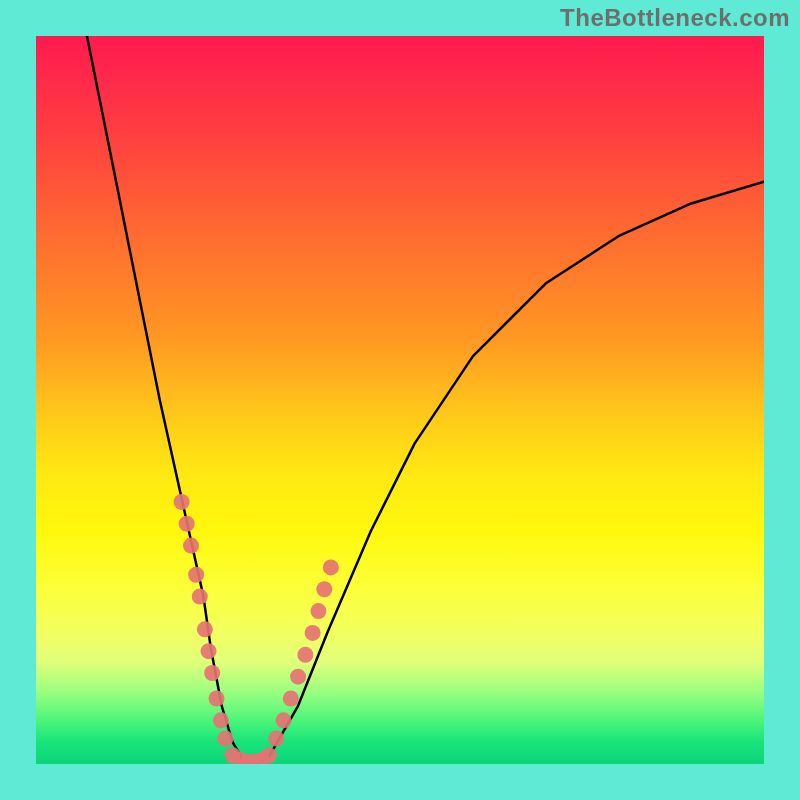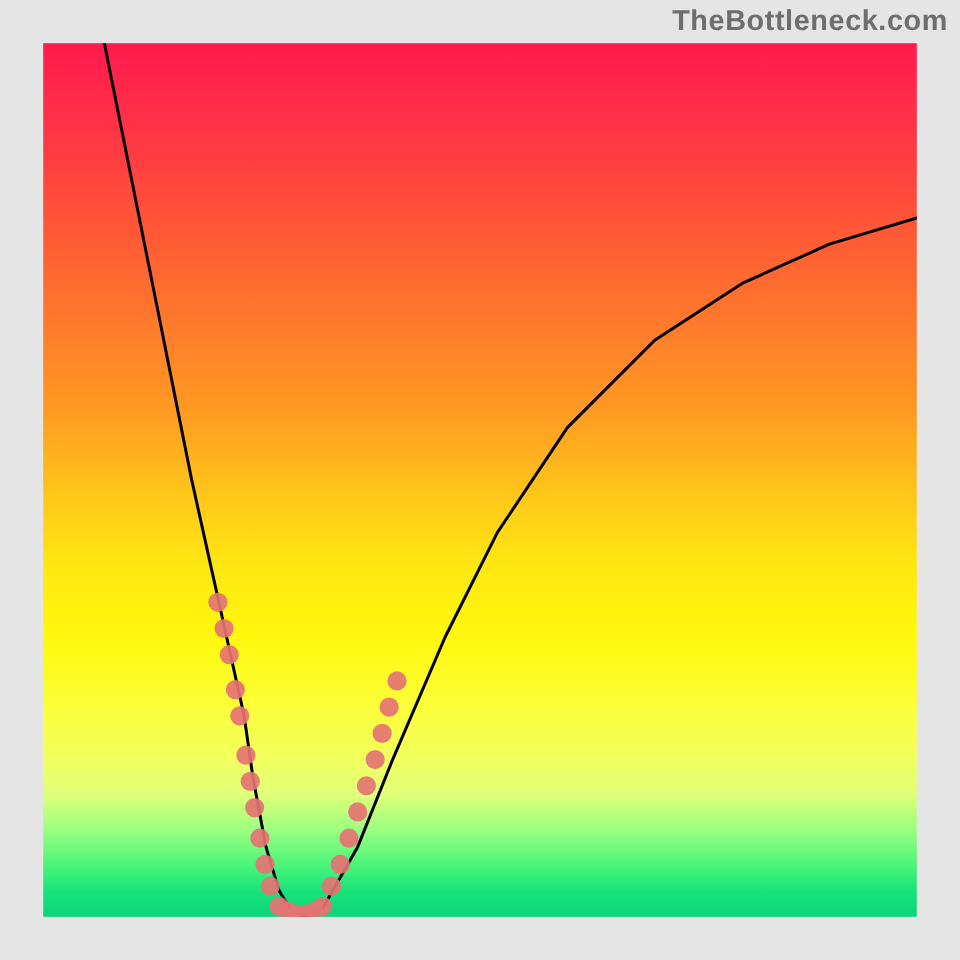--- a/index.html
+++ b/index.html
@@ -8,21 +8,21 @@
     width: 800px;
     height: 800px;
     overflow: hidden;
     background: #000;
     font-family: Arial, Helvetica, sans-serif;
   }
   .frame {
     position: relative;
     width: 800px;
     height: 800px;
-    background: #e5e5e5;
+    background: #5eead4;
   }
   .watermark {
     position: absolute;
     top: 4px;
     right: 10px;
     color: #6e6e6e;
     font-size: 24px;
     font-weight: 600;
     letter-spacing: 0.5px;
     z-index: 5;

